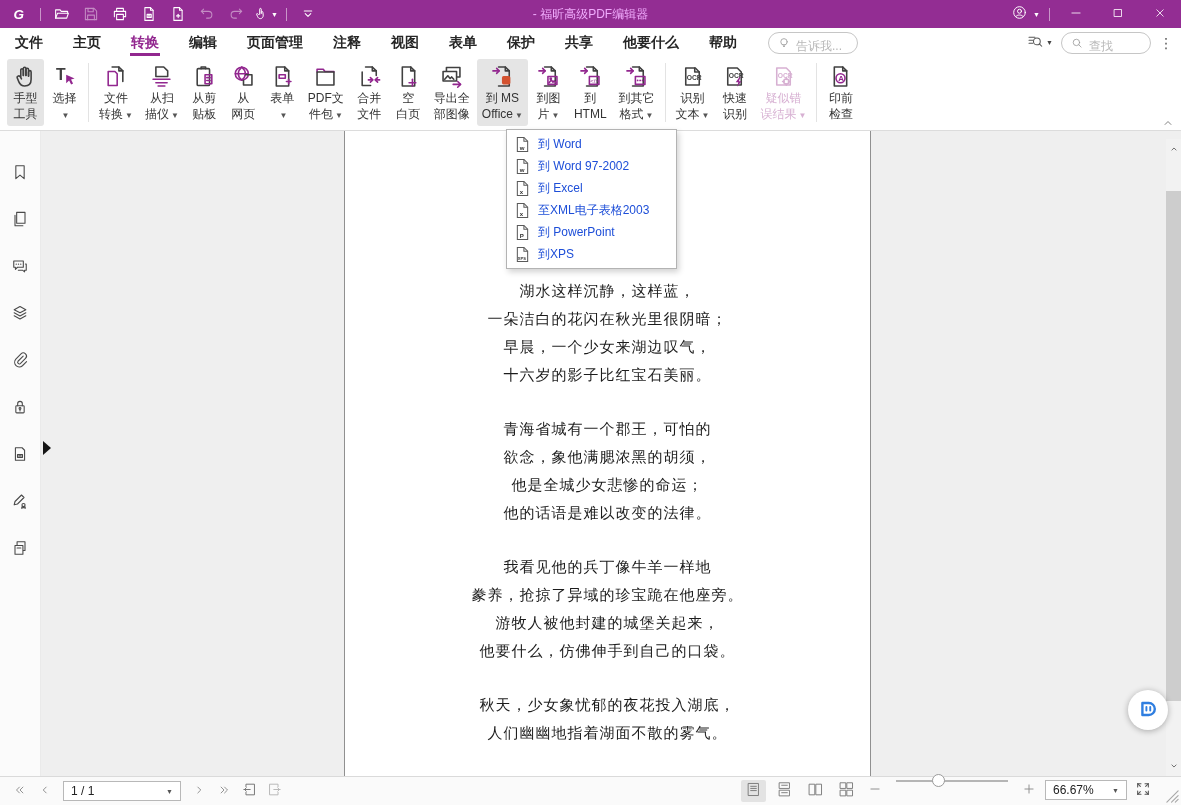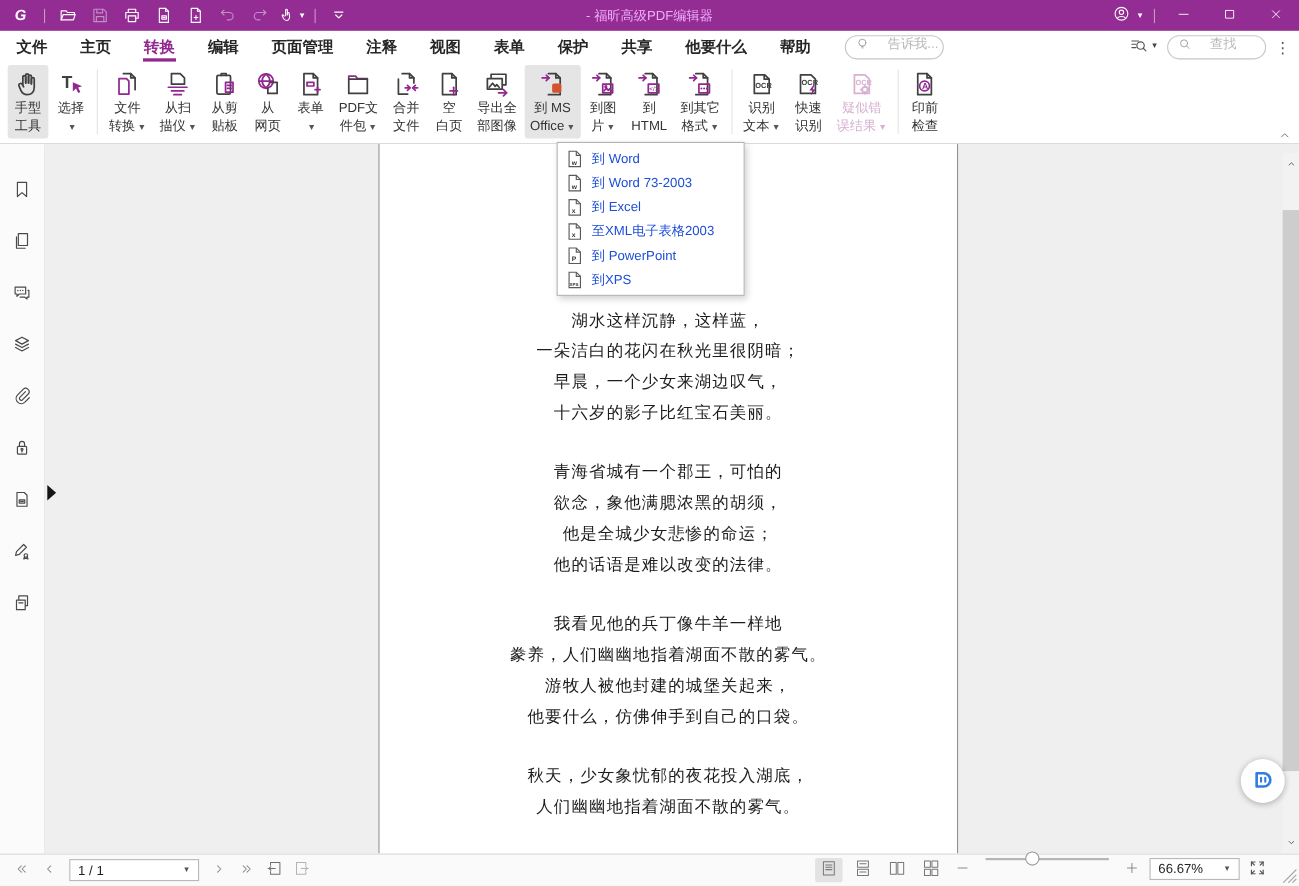--- a/index.html
+++ b/index.html
@@ -30,21 +30,21 @@
   .win-btn{width:42px;height:100%;display:flex;align-items:center;justify-content:center}
   .win-btn svg{width:14px;height:14px}
   .account-btn{display:flex;align-items:center;gap:3px;margin-right:4px}
   .account-btn svg{width:17px;height:17px}
 
   
   .tabrow{position:absolute;top:28px;left:0;right:0;height:29px;background:#fff;display:flex;align-items:center;padding:0 8px 0 0}
   .tab{padding:0 15px;height:100%;display:flex;align-items:center;font-size:14px;font-weight:700;color:#262626;position:relative;white-space:nowrap}
   .tab.active{color:var(--accent)}
   .tab.active::after{content:"";position:absolute;left:14px;right:14px;bottom:1px;height:3px;background:var(--accent)}
-  .pill{display:flex;align-items:flex-start;gap:16px;height:22px;border:1px solid #c6c6c6;border-radius:11px;padding:0 8px;color:#aeaeae;background:#fff}
+  .pill{display:flex;align-items:flex-end;gap:5px;height:22px;border:1px solid #c6c6c6;border-radius:11px;padding:0 8px;color:#aeaeae;background:#fff}
   .pill svg{width:14px;height:14px;stroke:#9a9a9a}
   .pill input{border:none;outline:none;font-size:12px;color:#555;background:transparent;font-family:inherit}
   .pill input::placeholder{color:#b8b8b8}
   .tellme{margin-left:16px;width:90px}
   .findpill{width:90px}
   .right-cluster{margin-left:auto;display:flex;align-items:center;gap:8px}
   .adv-search{display:flex;align-items:center;gap:2px;color:#444}
   .adv-search svg{width:18px;height:18px;stroke:#555}
   .mini-caret{font-size:7px;color:#444}
   .kebab{font-size:14px;color:#555;letter-spacing:0;line-height:6px;text-align:center;width:14px}
@@ -543,21 +543,21 @@
             <div class="line">十六岁的影子比红宝石美丽。</div>
           </div>
           <div class="stanza">
             <div class="line">青海省城有一个郡王，可怕的</div>
             <div class="line">欲念，象他满腮浓黑的胡须，</div>
             <div class="line">他是全城少女悲惨的命运；</div>
             <div class="line">他的话语是难以改变的法律。</div>
           </div>
           <div class="stanza">
             <div class="line">我看见他的兵丁像牛羊一样地</div>
-            <div class="line">豢养，人们幽幽地指着湖面不散的雾气。</div>
+            <div class="line">豢养，抢掠了异域的珍宝跪在他座旁。</div>
             <div class="line">游牧人被他封建的城堡关起来，</div>
             <div class="line">他要什么，仿佛伸手到自己的口袋。</div>
           </div>
           <div class="stanza">
             <div class="line">秋天，少女象忧郁的夜花投入湖底，</div>
             <div class="line">人们幽幽地指着湖面不散的雾气。</div>
           </div>
         </div>
     </div>
     <div class="expand-handle"></div>
@@ -585,21 +585,21 @@
         <text x="5" y="14.5" font-size="6.5">w</text>
       </svg>
       <span>到 Word</span>
     </div>
     <div class="dd-item">
       <svg viewBox="0 0 16 18">
         <path d="M2.5 1.5h7l4 4v11h-11z"></path>
         <path d="M9.5 1.5v4h4"></path>
         <text x="5" y="14.5" font-size="6.5">w</text>
       </svg>
-      <span>到 Word 73-2003</span>
+      <span>到 Word 97-2002</span>
     </div>
     <div class="dd-item">
       <svg viewBox="0 0 16 18">
         <path d="M2.5 1.5h7l4 4v11h-11z"></path>
         <path d="M9.5 1.5v4h4"></path>
         <text x="5" y="14.5" font-size="6.5">x</text>
       </svg>
       <span>到 Excel</span>
     </div>
     <div class="dd-item">

